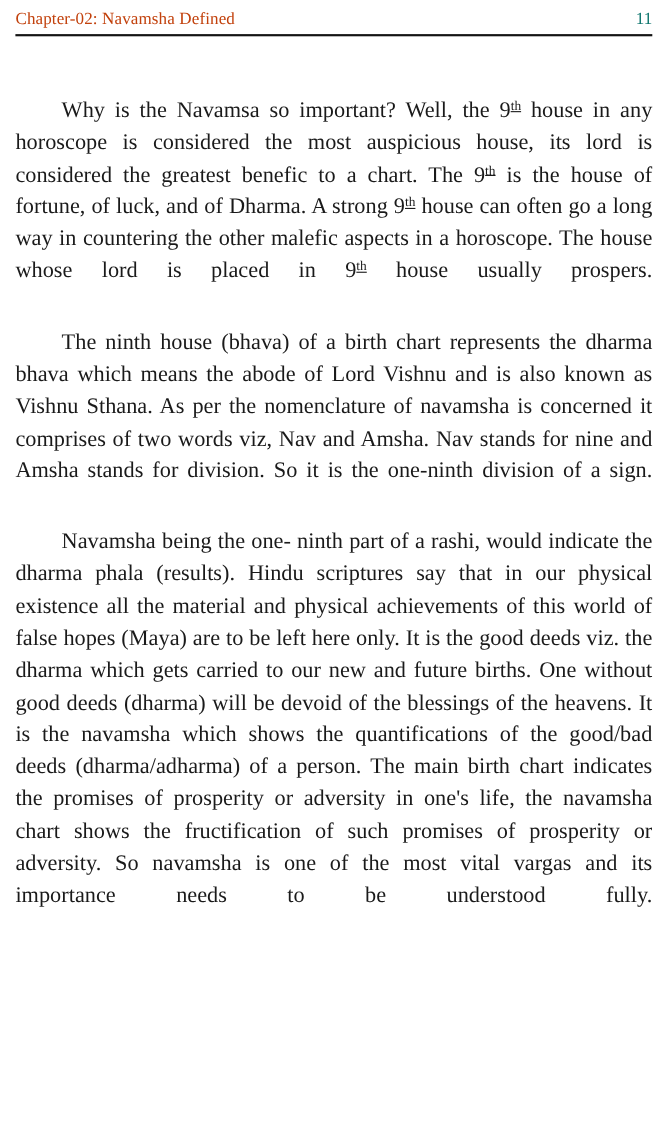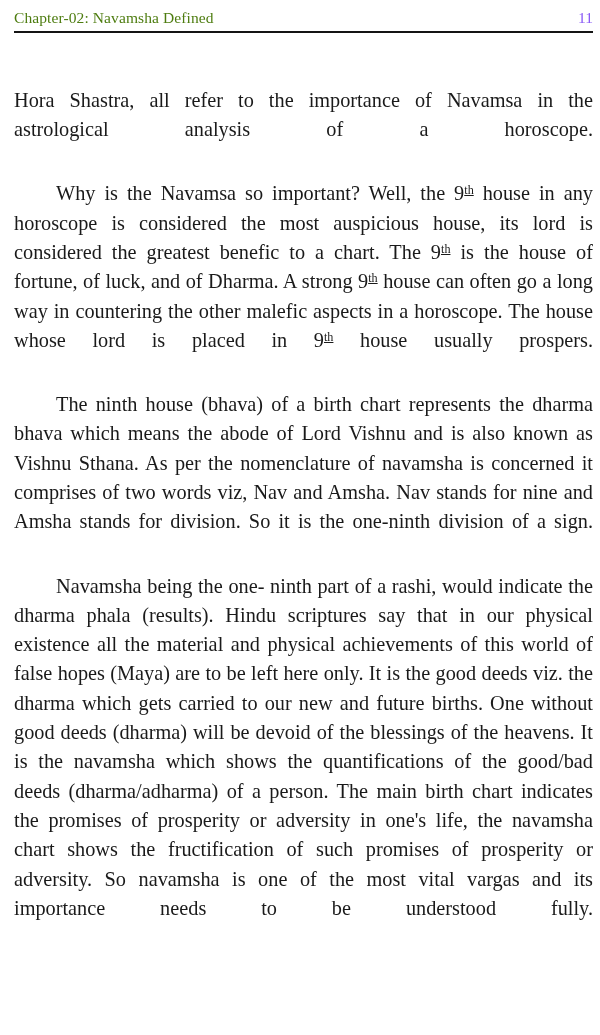--- a/index.html
+++ b/index.html
@@ -34,27 +34,27 @@
     right: 7px;
     height: 26px;
     display: flex;
     align-items: flex-start;
     justify-content: space-between;
   }
   .running-head-title {
     font-size: 15.5px;
     line-height: 20px;
     letter-spacing: 0.1px;
-    color: #4d7c0f;
+    color: #c2410c;
     white-space: nowrap;
   }
   .running-head-folio {
     font-size: 15.5px;
     line-height: 20px;
-    color: #8b5cf6;
+    color: #0f766e;
   }
   .head-rule {
     position: absolute;
     top: 31px;
     left: 14px;
     width: 579px;
     height: 2.2px;
     background: #141414;
   }
 
@@ -105,20 +105,19 @@
 
   <div class="running-head">
     <div class="running-head-title">Chapter-02: Navamsha Defined</div>
     <div class="running-head-folio">11</div>
   </div>
 
   <div class="head-rule" style="background: rgb(20, 20, 20);"></div>
 
   <div class="body-text">
 
-    <p class="para">Hora Shastra, all refer to the importance of Navamsa in the astrological analysis of a horoscope.</p>
     <p class="para indent">Why is the Navamsa so important? Well, the 9<sup class="ord">th</sup> house in any horoscope is considered the most auspicious house, its lord is considered the greatest benefic to a chart. The 9<sup class="ord">th</sup> is the house of fortune, of luck, and of Dharma. A strong 9<sup class="ord">th</sup> house can often go a long way in countering the other malefic aspects in a horoscope. The house whose lord is placed in 9<sup class="ord">th</sup> house usually prospers.</p>
     <p class="para indent">The ninth house (bhava) of a birth chart represents the dharma bhava which means the abode of Lord Vishnu and is also known as Vishnu Sthana. As per the nomenclature of navamsha is concerned it comprises of two words viz, Nav and Amsha. Nav stands for nine and Amsha stands for division. So it is the one-ninth division of a sign.</p>
     <p class="para indent">Navamsha being the one- ninth part of a rashi, would indicate the dharma phala (results). Hindu scriptures say that in our physical existence all the material and physical achievements of this world of false hopes (Maya) are to be left here only. It is the good deeds viz. the dharma which gets carried to our new and future births. One without good deeds (dharma) will be devoid of the blessings of the heavens. It is the navamsha which shows the quantifications of the good/bad deeds (dharma/adharma) of a person. The main birth chart indicates the promises of prosperity or adversity in one's life, the navamsha chart shows the fructification of such promises of prosperity or adversity. So navamsha is one of the most vital vargas and its importance needs to be understood fully.</p>
 
   </div>
 
 </div>
 
 </body></html>

